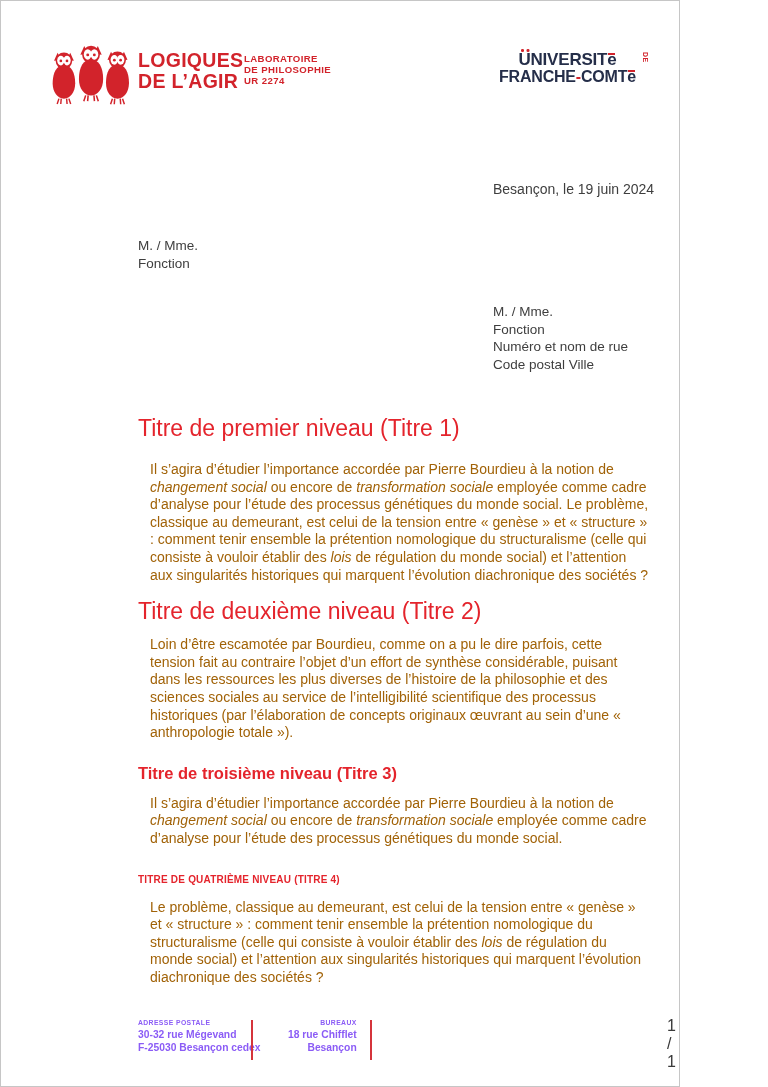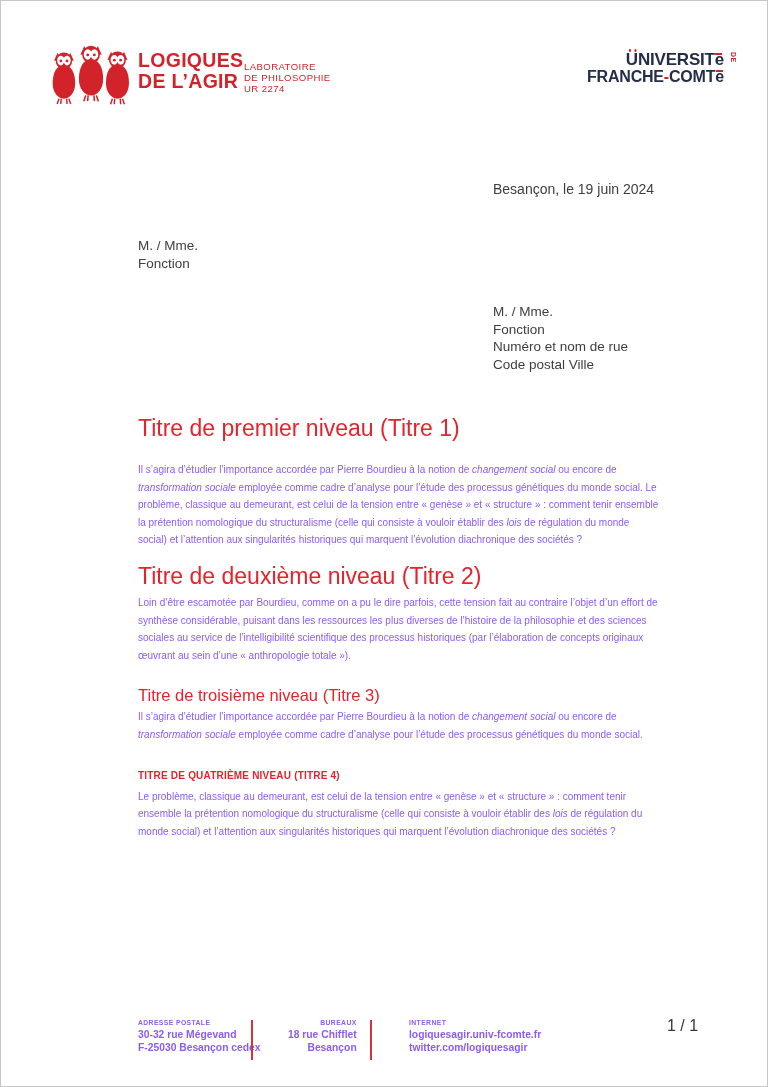--- a/index.html
+++ b/index.html
@@ -1,39 +1,39 @@
 <!DOCTYPE html>
 <html lang="fr"><head>
 <meta charset="utf-8">
 <style>
   html,body{margin:0;padding:0;background:#fff;}
   .page{
     position:relative;
-    width:768px;height:1087px;
+    width:680px;height:1087px;
     background:#fff;
     border:1px solid #c6c6c6;
     box-sizing:border-box;
     font-family:"Liberation Sans", sans-serif;
     overflow:hidden;
   }
   
   .owls{position:absolute;left:49px;top:44px;width:84px;height:62px;}
   .brandmark{
     position:absolute;left:137px;top:49px;
     color:#d2232b;font-weight:bold;font-size:19.5px;line-height:20.5px;
     letter-spacing:.3px;white-space:nowrap;
   }
   .brandsub{
-    position:absolute;left:243px;top:60px;
-    color:#d2232b;font-weight:normal;font-size:9.6px;line-height:11.2px;
+    position:absolute;left:243px;top:52px;
+    color:#d2232b;font-weight:bold;font-size:9.6px;line-height:11.2px;
     letter-spacing:.4px;white-space:nowrap;
   }
   .uni{
     position:absolute;right:30px;top:50px;
-    color:#252e49;font-weight:bold;text-align:right;
+    color:#252e49;font-weight:bold;text-align:center;
     padding-right:13px;
   }
   .uni .l1{font-size:17px;line-height:17px;letter-spacing:-.2px;white-space:nowrap;position:relative;}
   .uni .l2{font-size:16px;line-height:17px;letter-spacing:-.2px;white-space:nowrap;position:relative;}
   .uni .udots{position:relative;display:inline-block;}
   .uni .udots::before{
     content:"";position:absolute;top:-2px;left:3px;
     width:2.6px;height:2.6px;border-radius:50%;background:#d2232b;
     box-shadow:5.5px 0 0 #d2232b;
   }
@@ -50,23 +50,23 @@
   }
   
   .dateline{position:absolute;left:492px;top:180px;font-size:14px;color:#3e3e3e;}
   .addr{font-size:13.5px;line-height:17.5px;color:#3e3e3e;}
   .sender{position:absolute;left:137px;top:236px;}
   .recipient{position:absolute;left:492px;top:302px;}
   
   .letter-body{position:absolute;left:137px;top:414px;width:523px;}
   .letter-body .h1{color:#e4242c;font-size:23px;font-weight:normal;line-height:26px;margin:0 0 20px;}
   .letter-body .h2{color:#e4242c;font-size:23px;font-weight:normal;line-height:26px;margin:14px 0 5px;}
-  .letter-body .h3{color:#e4242c;font-size:16.5px;font-weight:normal;line-height:20px;margin:21px 0 3px;}
+  .letter-body .h3{color:#e4242c;font-size:16.5px;font-weight:bold;line-height:20px;margin:21px 0 3px;}
   .letter-body .h4{color:#e4242c;font-size:10px;font-weight:bold;line-height:15px;margin:24px 0 5px;letter-spacing:.2px;}
-  .letter-body p{margin:0;font-size:10px;line-height:17.6px;color:#8b5cf6;}
+  .letter-body p{margin:12px;font-size:14px;line-height:17.6px;color:#a16207;}
   .letter-body p i{font-style:italic;}
   
   .fcol{position:absolute;top:1018px;color:#8b5cf6;}
   .fcol .flabel{font-size:6.8px;font-weight:bold;letter-spacing:.4px;margin-bottom:2px;}
   .fcol .flines{font-size:10.3px;line-height:13px;font-weight:bold;}
   .fcol-1{left:137px;}
   .fcol-2{left:287px;text-align:right;}
   .fcol-3{left:408px;}
   .fdiv{position:absolute;top:1019px;width:1.5px;height:40px;background:#d5343b;}
   .fdiv-1{left:250px;}
@@ -146,22 +146,15 @@
   </div>
   <div class="fdiv fdiv-1"></div>
   <div class="fcol fcol-2">
     <div class="flabel">BUREAUX</div>
     <div class="flines">
         <div>18 rue Chifflet</div>
         <div>Besançon</div>
       </div>
   </div>
   <div class="fdiv fdiv-2"></div>
-  <div class="fcol fcol-3">
-    <div class="flabel">INTERNET</div>
-    <div class="flines">
-        <div>logiquesagir.univ-fcomte.fr</div>
-        <div>twitter.com/logiquesagir</div>
-      </div>
-  </div>
   <div class="pagenum">1 / 1</div>
 
 </div>
 
 </body></html>

